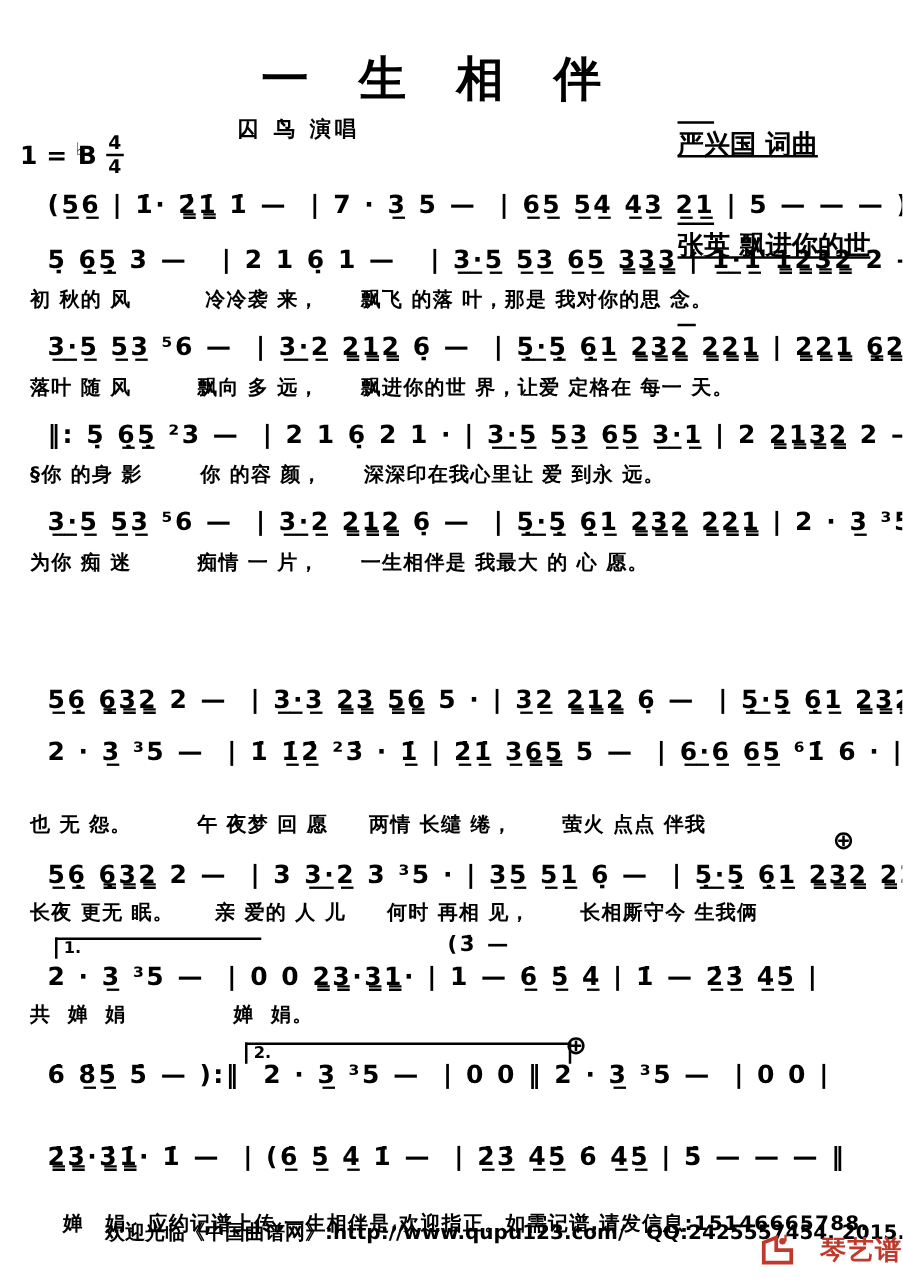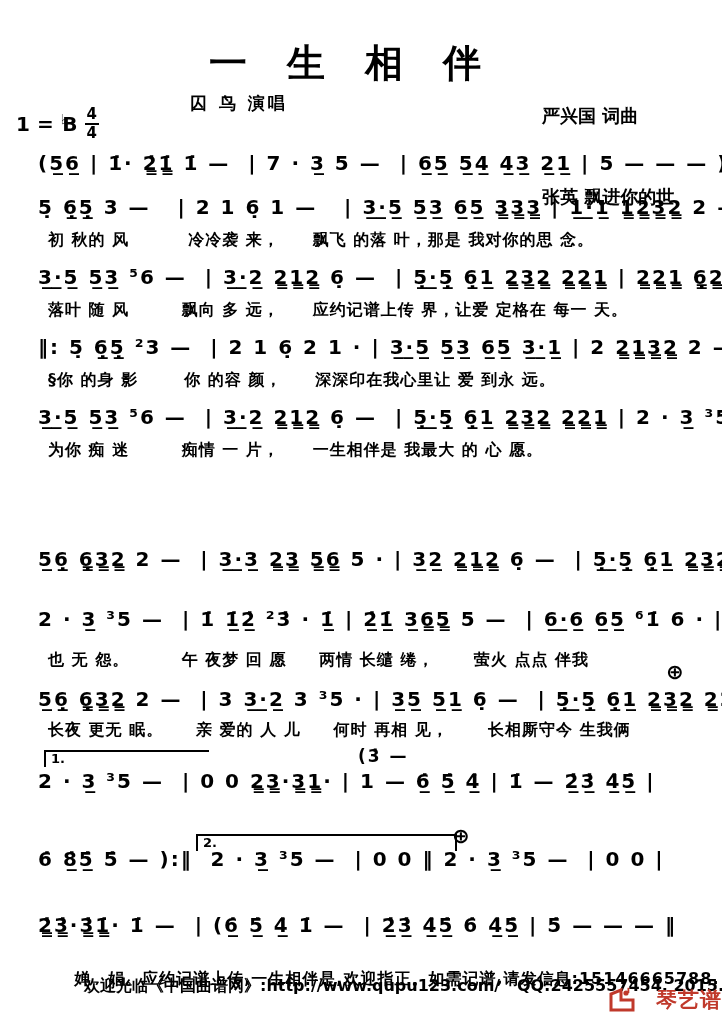--- a/index.html
+++ b/index.html
@@ -1,31 +1,31 @@
 <!DOCTYPE html>
 <html><head>
 <meta charset="utf-8">
 <style>
   html,body{margin:0;padding:0;background:#ffffff;}
   .page{position:relative;width:722px;height:1027px;background:#ffffff;overflow:hidden;
         color:#000;font-family:"DejaVu Sans",sans-serif;}
   .title{position:absolute;top:38px;left:150px;width:430px;text-align:center;
          font-size:38px;font-weight:bold;letter-spacing:40px;white-space:nowrap;}
-  .credits{position:absolute;top:48px;left:542px;font-size:18px;font-weight:bold;line-height:27px;white-space:pre;}
+  .credits{position:absolute;top:48px;left:542px;font-size:21px;font-weight:bold;line-height:27px;white-space:pre;text-decoration:underline;}
   .performer{position:absolute;top:92px;left:190px;width:260px;
              font-size:17px;font-weight:bold;letter-spacing:3px;white-space:pre;}
   .key{position:absolute;top:106px;left:16px;font-size:20px;font-weight:bold;
        display:flex;align-items:center;gap:7px;}
   .key .flat{font-size:14px;position:relative;top:-7px;margin-right:-5px;}
   .frac{display:inline-flex;flex-direction:column;align-items:center;
         font-size:15px;line-height:1.1;font-weight:bold;}
   .frac .num{border-bottom:2px solid #000;padding:0 2px;}
   .nrow{position:absolute;left:38px;font-size:20px;font-weight:bold;letter-spacing:2px;
         white-space:pre;line-height:30px;}
-  .lrow{position:absolute;left:48px;font-size:16px;font-weight:bold;white-space:pre;letter-spacing:1px;}
+  .lrow{position:absolute;left:24px;font-size:16px;font-weight:bold;white-space:pre;letter-spacing:1px;}
   .volta{position:absolute;height:15px;border-top:2px solid #000;border-left:2px solid #000;
          font-size:13px;font-weight:bold;padding-left:5px;line-height:14px;}
   .volta.right{border-right:2px solid #000;}
   .coda{position:absolute;font-size:21px;font-weight:bold;}
   .harmony{position:absolute;font-size:17px;font-weight:bold;letter-spacing:2px;white-space:pre;}
   .fline{position:absolute;font-size:16px;font-weight:bold;white-space:pre;}
   .logo{position:absolute;left:608px;top:986px;display:flex;align-items:center;gap:20px;
         color:#c0392b;font-weight:bold;font-size:21px;letter-spacing:1px;}
   .logo-icon{display:inline-block;line-height:0;}
 </style>
@@ -54,38 +54,39 @@
       <span class="den">4</span>
     </span>
   </div>
 
   <div class="nrow" style="top:148px">(5̲6̲ | 1̇· 2̳̇1̳̇ 1̇ —  | 7 · 3̲ 5 —  | 6̲5̲ 5̲4̲ 4̲3̲ 2̲1̲ | 5 — — — ) |</div>
 
   <div class="nrow" style="top:192px">5̣ 6̲̣5̲̣ 3 —   | 2 1 6̣ 1 —   | 3̲·̲5̲ 5̲3̲ 6̲5̲ 3̳3̳3̳ | 1̲·̲1̲ 1̳2̳3̳2̳ 2 — |</div>
   <div class="lrow" style="top:230px">初 秋的 风         冷冷袭 来，     飘飞 的落 叶，那是 我对你的思 念。</div>
 
   <div class="nrow" style="top:262px">3̲·̲5̲ 5̲3̲ ⁵6 —  | 3̲·̲2̲ 2̳1̳2̳ 6̣ —  | 5̲̣·̲5̲̣ 6̲̣1̲ 2̳3̳2̳ 2̳2̳1̳ | 2̳2̳1̳ 6̳̣2̳1̳ 1 — |</div>
-  <div class="lrow" style="top:300px">落叶 随 风        飘向 多 远，     应约记谱上传 界，让爱 定格在 每一 天。</div>
+  <div class="lrow" style="top:300px">落叶 随 风        飘向 多 远，     飘进你的世 界，让爱 定格在 每一 天。</div>
 
   <div class="nrow" style="top:332px">‖: 5̣ 6̲̣5̲̣ ²3 —  | 2 1 6̣ 2 1 · | 3̲·̲5̲ 5̲3̲ 6̲5̲ 3̲·̲1̲ | 2 2̳1̳3̳2̳ 2 — |</div>
   <div class="lrow" style="top:370px">§你 的身 影       你 的容 颜，     深深印在我心里让 爱 到永 远。</div>
 
   <div class="nrow" style="top:402px">3̲·̲5̲ 5̲3̲ ⁵6 —  | 3̲·̲2̲ 2̳1̳2̳ 6̣ —  | 5̲̣·̲5̲̣ 6̲̣1̲ 2̳3̳2̳ 2̳2̳1̳ | 2 · 3̲ ³5 — |</div>
   <div class="lrow" style="top:440px">为你 痴 迷        痴情 一 片，     一生相伴是 我最大 的 心 愿。</div>
 
 
   <div class="nrow" style="top:544px">5̲6̲̣ 6̳̣3̳2̳ 2 —  | 3̲·̲3̲ 2̳3̳ 5̳6̳ 5 · | 3̲2̲ 2̳1̳2̳ 6̣ —  | 5̲̣·̲5̲̣ 6̲̣1̲ 2̳3̳2̳ 2̳2̳1̳ |</div>
 
-  <div class="nrow" style="top:604px">2 · 3̲ ³5 —  | 1̇ 1̲̇2̲̇ ²3̇ · 1̲̇ | 2̲̇1̲̇ 3̲6̳5̳ 5 —  | 6̲·̲6̲ 6̲5̲ ⁶1̇ 6 · |</div>
+  <div class="nrow" style="top:586px">2 · 3̲ ³5 —  | 1̇ 1̲̇2̲̇ ²3̇ · 1̲̇ | 2̲̇1̲̇ 3̲6̳5̳ 5 —  | 6̲·̲6̲ 6̲5̲ ⁶1̇ 6 · |</div>
   <div class="lrow" style="top:650px">也 无 怨。        午 夜梦 回 愿     两情 长缱 绻，      萤火 点点 伴我</div>
 
   <div class="nrow" style="top:684px">5̲6̲̣ 6̳̣3̳2̳ 2 —  | 3 3̲·̲2̲ 3 ³5 · | 3̲5̲ 5̲1̲ 6̣ —  | 5̲̣·̲5̲̣ 6̲̣1̲ 2̳3̳2̳ 2̳2̳1̳ |</div>
   <div class="lrow" style="top:720px">长夜 更无 眠。     亲 爱的 人 儿     何时 再相 见，      长相厮守今 生我俩</div>
 
   <div class="nrow" style="top:766px">2 · 3̲ ³5 —  | 0 0 2̳3̳·3̳1̳· | 1 — 6̲̇ 5̲̇ 4̲̇ | 1̇ — 2̲̇3̲̇ 4̲̇5̲̇ |</div>
+  <div class="lrow" style="top:802px">共  婵  娟             婵  娟。</div>
 
   <div class="nrow" style="top:844px">6̇ 8̲̇5̲̇ 5̇ — ):‖  2 · 3̲ ³5 —  | 0 0 ‖ 2 · 3̲ ³5 —  | 0 0 |</div>
 
   <div class="nrow" style="top:910px">2̳̇3̳̇·3̳̇1̳̇· 1̇ —  | (6̲̇ 5̲̇ 4̲̇ 1̇ —  | 2̲̇3̲̇ 4̲̇5̲̇ 6̇ 4̲̇5̲̇ | 5̇ — — — ‖</div>
 
   <div class="volta" style="top:750px;left:44px;width:158px">
     <span>1.</span>
   </div>
   <div class="volta right" style="top:834px;left:196px;width:252px">
     <span>2.</span>

